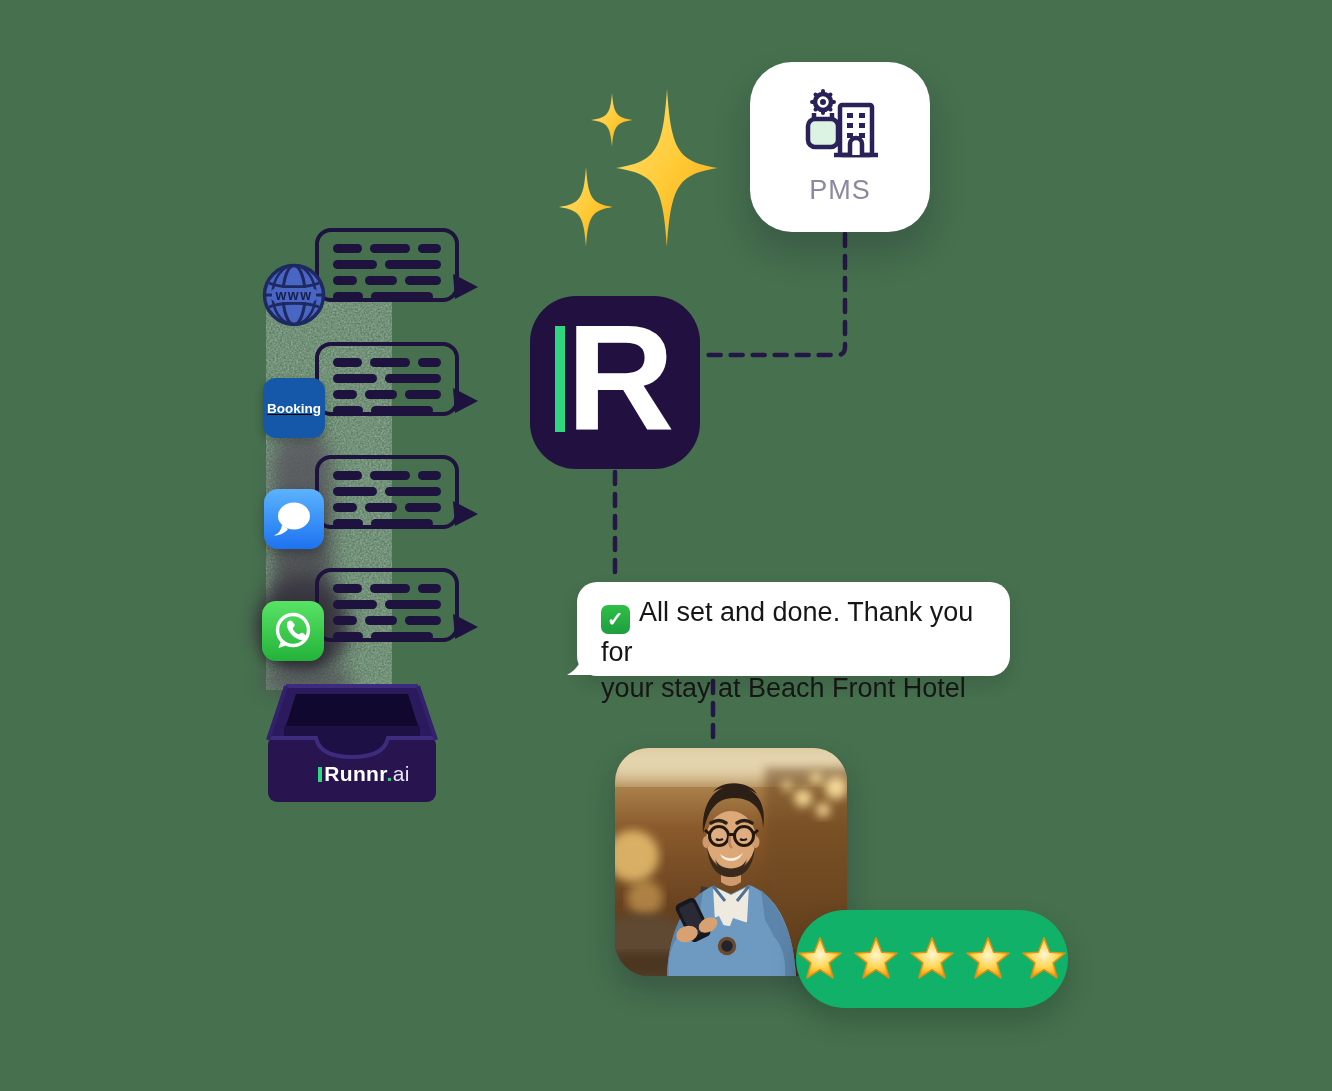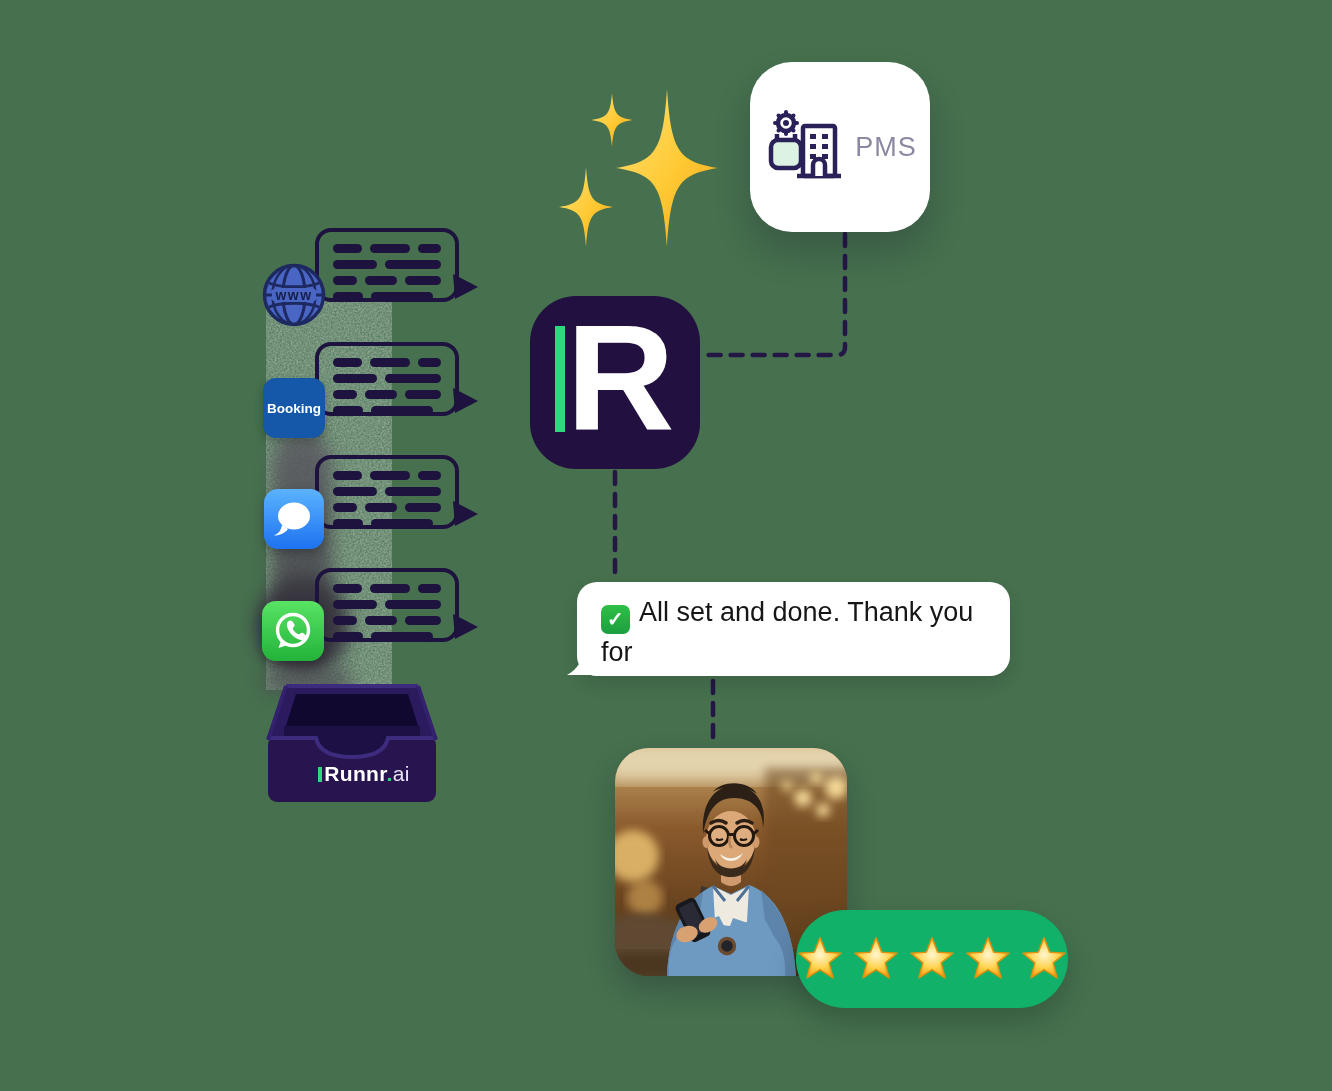--- a/index.html
+++ b/index.html
@@ -14,35 +14,35 @@
   .blob-circle{left:256px;top:578px;width:94px;height:96px;border-radius:50%;background:#38353f;opacity:.95;}
   .blob-traytop{left:262px;top:668px;width:90px;height:26px;background:#4c4952;opacity:.7;}
 
   
   .chat-bubble{width:144px;height:74px;border:4px solid #1E123F;border-radius:16px;padding:12px 14px 0 14px;}
   .chat-bubble .row{display:flex;gap:8px;margin-bottom:7px;}
   .chat-bubble .seg{height:9px;border-radius:5px;background:#1E123F;}
   .bubble-tail{right:-24px;bottom:-2px;}
 
   
-  .icon-card{border-radius:13px;display:flex;align-items:center;justify-content:center;}
+  .icon-card{border-radius:13px;display:flex;align-items:center;justify-content:center;text-decoration:underline;}
   .booking{left:263px;top:378px;width:62px;height:60px;background:#1557A8;box-shadow:0 4px 10px rgba(0,0,0,.25);}
   .booking span{color:#fff;font-weight:bold;font-size:13.5px;}
   .imessage{left:264px;top:489px;width:60px;height:60px;border-radius:14px;background:linear-gradient(#5BB3FE,#1D72F0);box-shadow:0 4px 10px rgba(0,0,0,.25);}
   .whatsapp{left:262px;top:601px;width:62px;height:60px;border-radius:14px;background:linear-gradient(#58E364,#23B33A);box-shadow:0 4px 10px rgba(0,0,0,.25);}
 
   
   .tray{left:266px;top:678px;width:172px;height:128px;}
   .tray-label{left:278px;top:762px;width:172px;text-align:center;color:#fff;font-size:21px;font-weight:bold;letter-spacing:.3px;}
   .tray-label .bar{display:inline-block;width:4px;height:15px;background:#2FD77E;margin-right:2px;transform:translateY(1px);}
   .tray-label .dot{color:#2FD77E;}
   .tray-label .ai{font-weight:normal;color:#E8E4F5;}
 
   
-  .pms-card{left:750px;top:62px;width:180px;height:170px;background:#fff;border-radius:42px;box-shadow:0 20px 35px rgba(20,15,40,.22);display:flex;flex-direction:row;align-items:center;justify-content:center;gap:12px;}
+  .pms-card{left:750px;top:62px;width:180px;height:170px;background:#fff;border-radius:42px;box-shadow:0 20px 35px rgba(20,15,40,.22);display:flex;flex-direction:column;align-items:center;justify-content:center;gap:12px;}
   .pms-label{color:#8C88A1;font-size:27px;letter-spacing:1px;}
 
   
   .r-logo{left:530px;top:296px;width:170px;height:173px;background:#211040;border-radius:46px;display:flex;align-items:center;justify-content:center;}
   .r-logo .mark{display:flex;align-items:flex-start;}
   .r-logo .bar{width:10px;height:106px;background:#2FD77E;margin-top:18px;margin-right:1px;}
   .r-logo .letter{color:#fff;font-size:150px;line-height:1;font-weight:bold;transform:translateY(-6px);}
 
   
   .msg{left:577px;top:582px;width:433px;height:94px;background:#fff;border-radius:20px;box-shadow:0 8px 18px rgba(0,0,0,.12);padding:12px 22px 0 24px;font-size:27px;line-height:36px;color:#161616;}
@@ -272,20 +272,21 @@
       <div class="bar"></div>
       <div class="letter">R</div>
     </div>
   </div>
 
   <div class="abs msg">
     <svg class="abs msg-tail" width="28" height="30">
       <path d="M27,0 L27,29 L4,29 C14,24 21,13 22,0 Z" fill="#fff"></path>
     </svg>
     <span class="check">✓</span><span>All set and done. Thank you for</span><br>
+    <span>your stay at Beach Front Hotel</span>
   </div>
 
   <div class="abs photo">
     <svg width="232" height="228" viewBox="0 0 232 228">
       <defs>
         <linearGradient id="lobby" x1="0" y1="0" x2="0" y2="1">
           <stop offset="0" stop-color="#C8A468"></stop>
             <stop offset="0.35" stop-color="#8A5A2C"></stop>
             <stop offset="1" stop-color="#4A2E14"></stop>
         </linearGradient>

